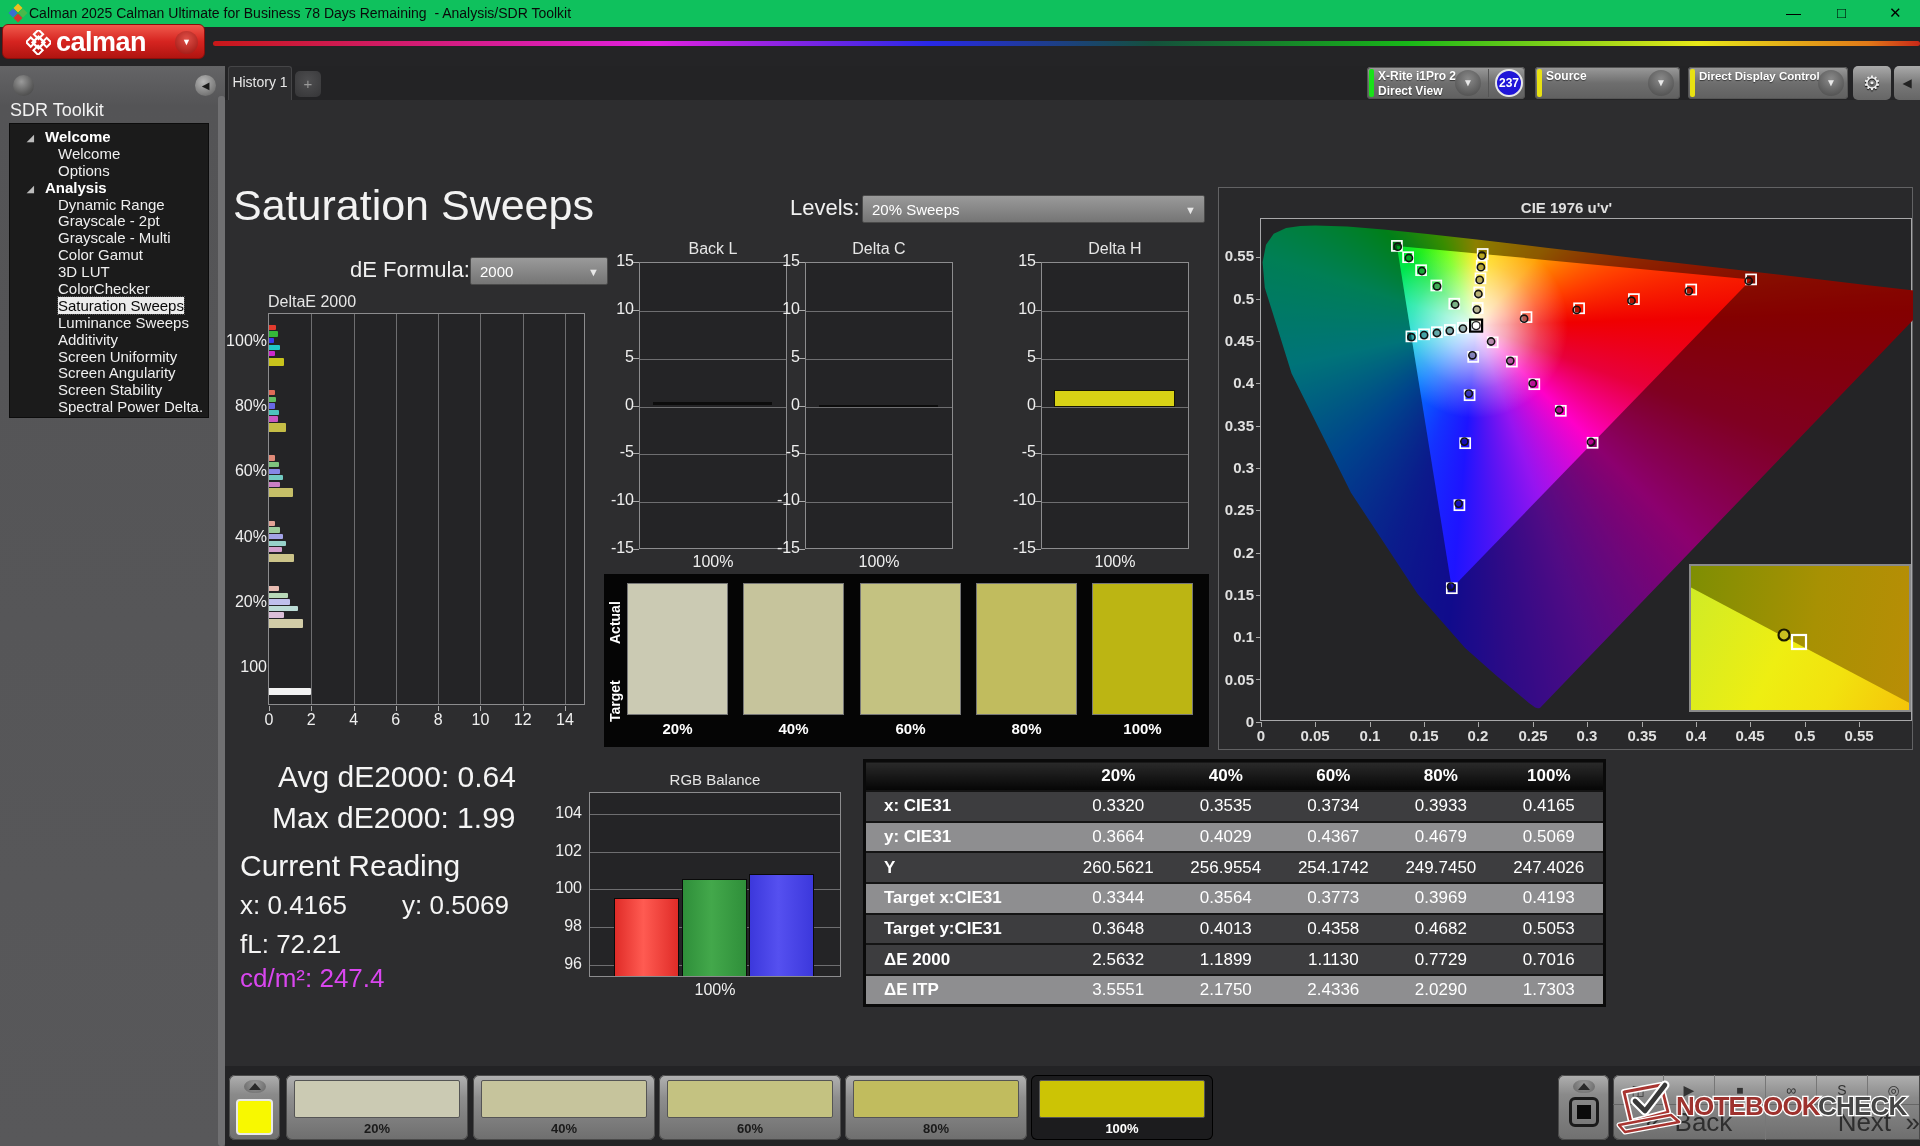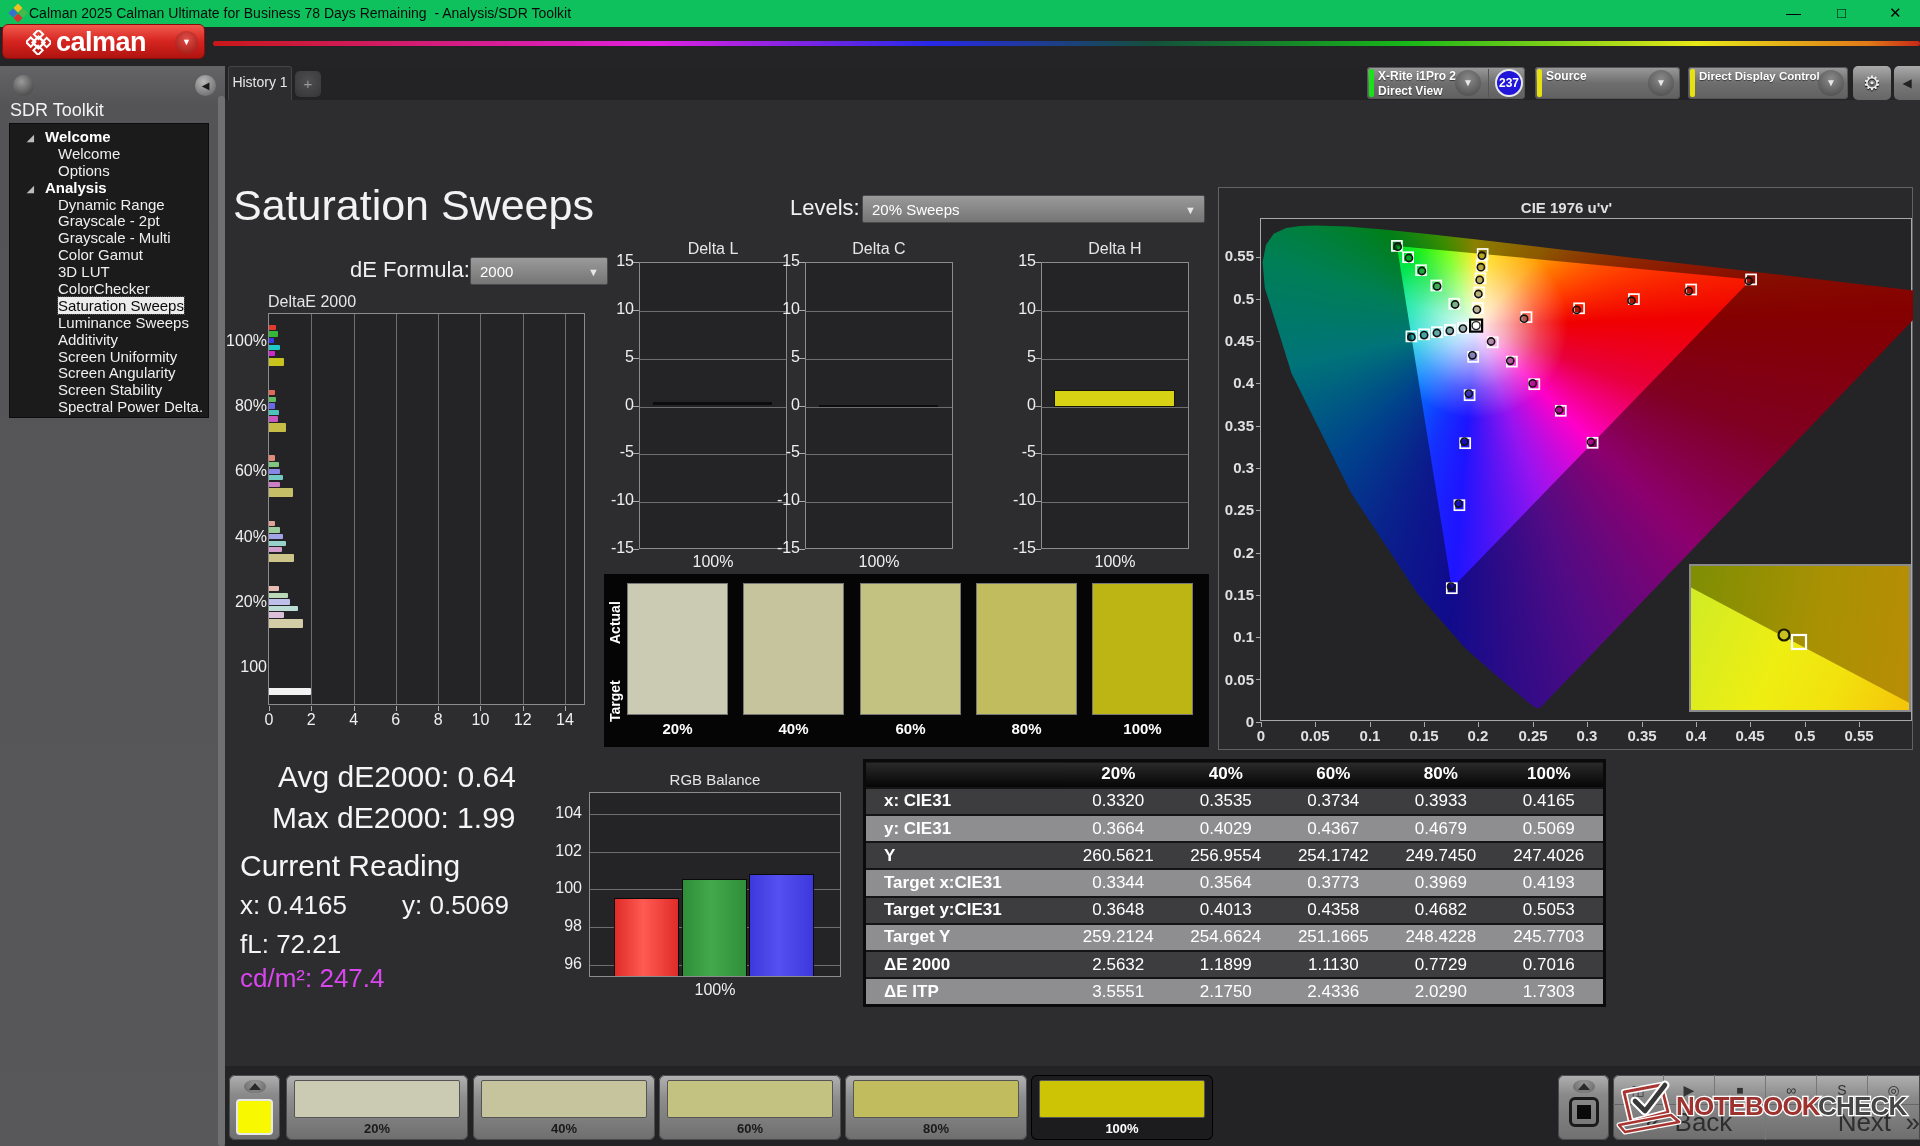--- a/index.html
+++ b/index.html
@@ -278,21 +278,21 @@
       <div class="dext" style="left:0.0px"></div>
       <div class="dext" style="left:42.3px"></div>
       <div class="dext" style="left:84.6px"></div>
       <div class="dext" style="left:126.8px"></div>
       <div class="dext" style="left:169.1px"></div>
       <div class="dext" style="left:211.4px"></div>
       <div class="dext" style="left:253.7px"></div>
       <div class="dext" style="left:296.0px"></div>
     </div>
  <div class="lch" style="left:414px">
-  <div class="lchtitle">Delta L</div>
+  <div class="lchtitle">Back L</div>
   <div class="lchplot">
         <div class="lchg" style="top:47.8px"></div>
         <div class="lchg" style="top:95.7px"></div>
         <div class="lchg" style="top:143.5px"></div>
         <div class="lchg" style="top:191.3px"></div>
         <div class="lchg" style="top:239.2px"></div>
         <div style="position:absolute;left:13px;right:14px;top:139.2px;height:2.6px;background:#0c0c0c"></div>
       </div>
   <div class="lchl" style="top:-10.1px">15</div>
       <div class="lchl" style="top:37.8px">10</div>
@@ -569,28 +569,20 @@
           <td>0.4193</td>
         </tr>
 <tr class="odd">
           <td class="rl">Target y:CIE31</td>
           <td>0.3648</td>
           <td>0.4013</td>
           <td>0.4358</td>
           <td>0.4682</td>
           <td>0.5053</td>
         </tr>
-<tr class="even">
-          <td class="rl">Target Y</td>
-          <td>259.2124</td>
-          <td>254.6624</td>
-          <td>251.1665</td>
-          <td>248.4228</td>
-          <td>245.7703</td>
-        </tr>
 <tr class="odd">
           <td class="rl">ΔE 2000</td>
           <td>2.5632</td>
           <td>1.1899</td>
           <td>1.1130</td>
           <td>0.7729</td>
           <td>0.7016</td>
         </tr>
 <tr class="even">
           <td class="rl">ΔE ITP</td>

